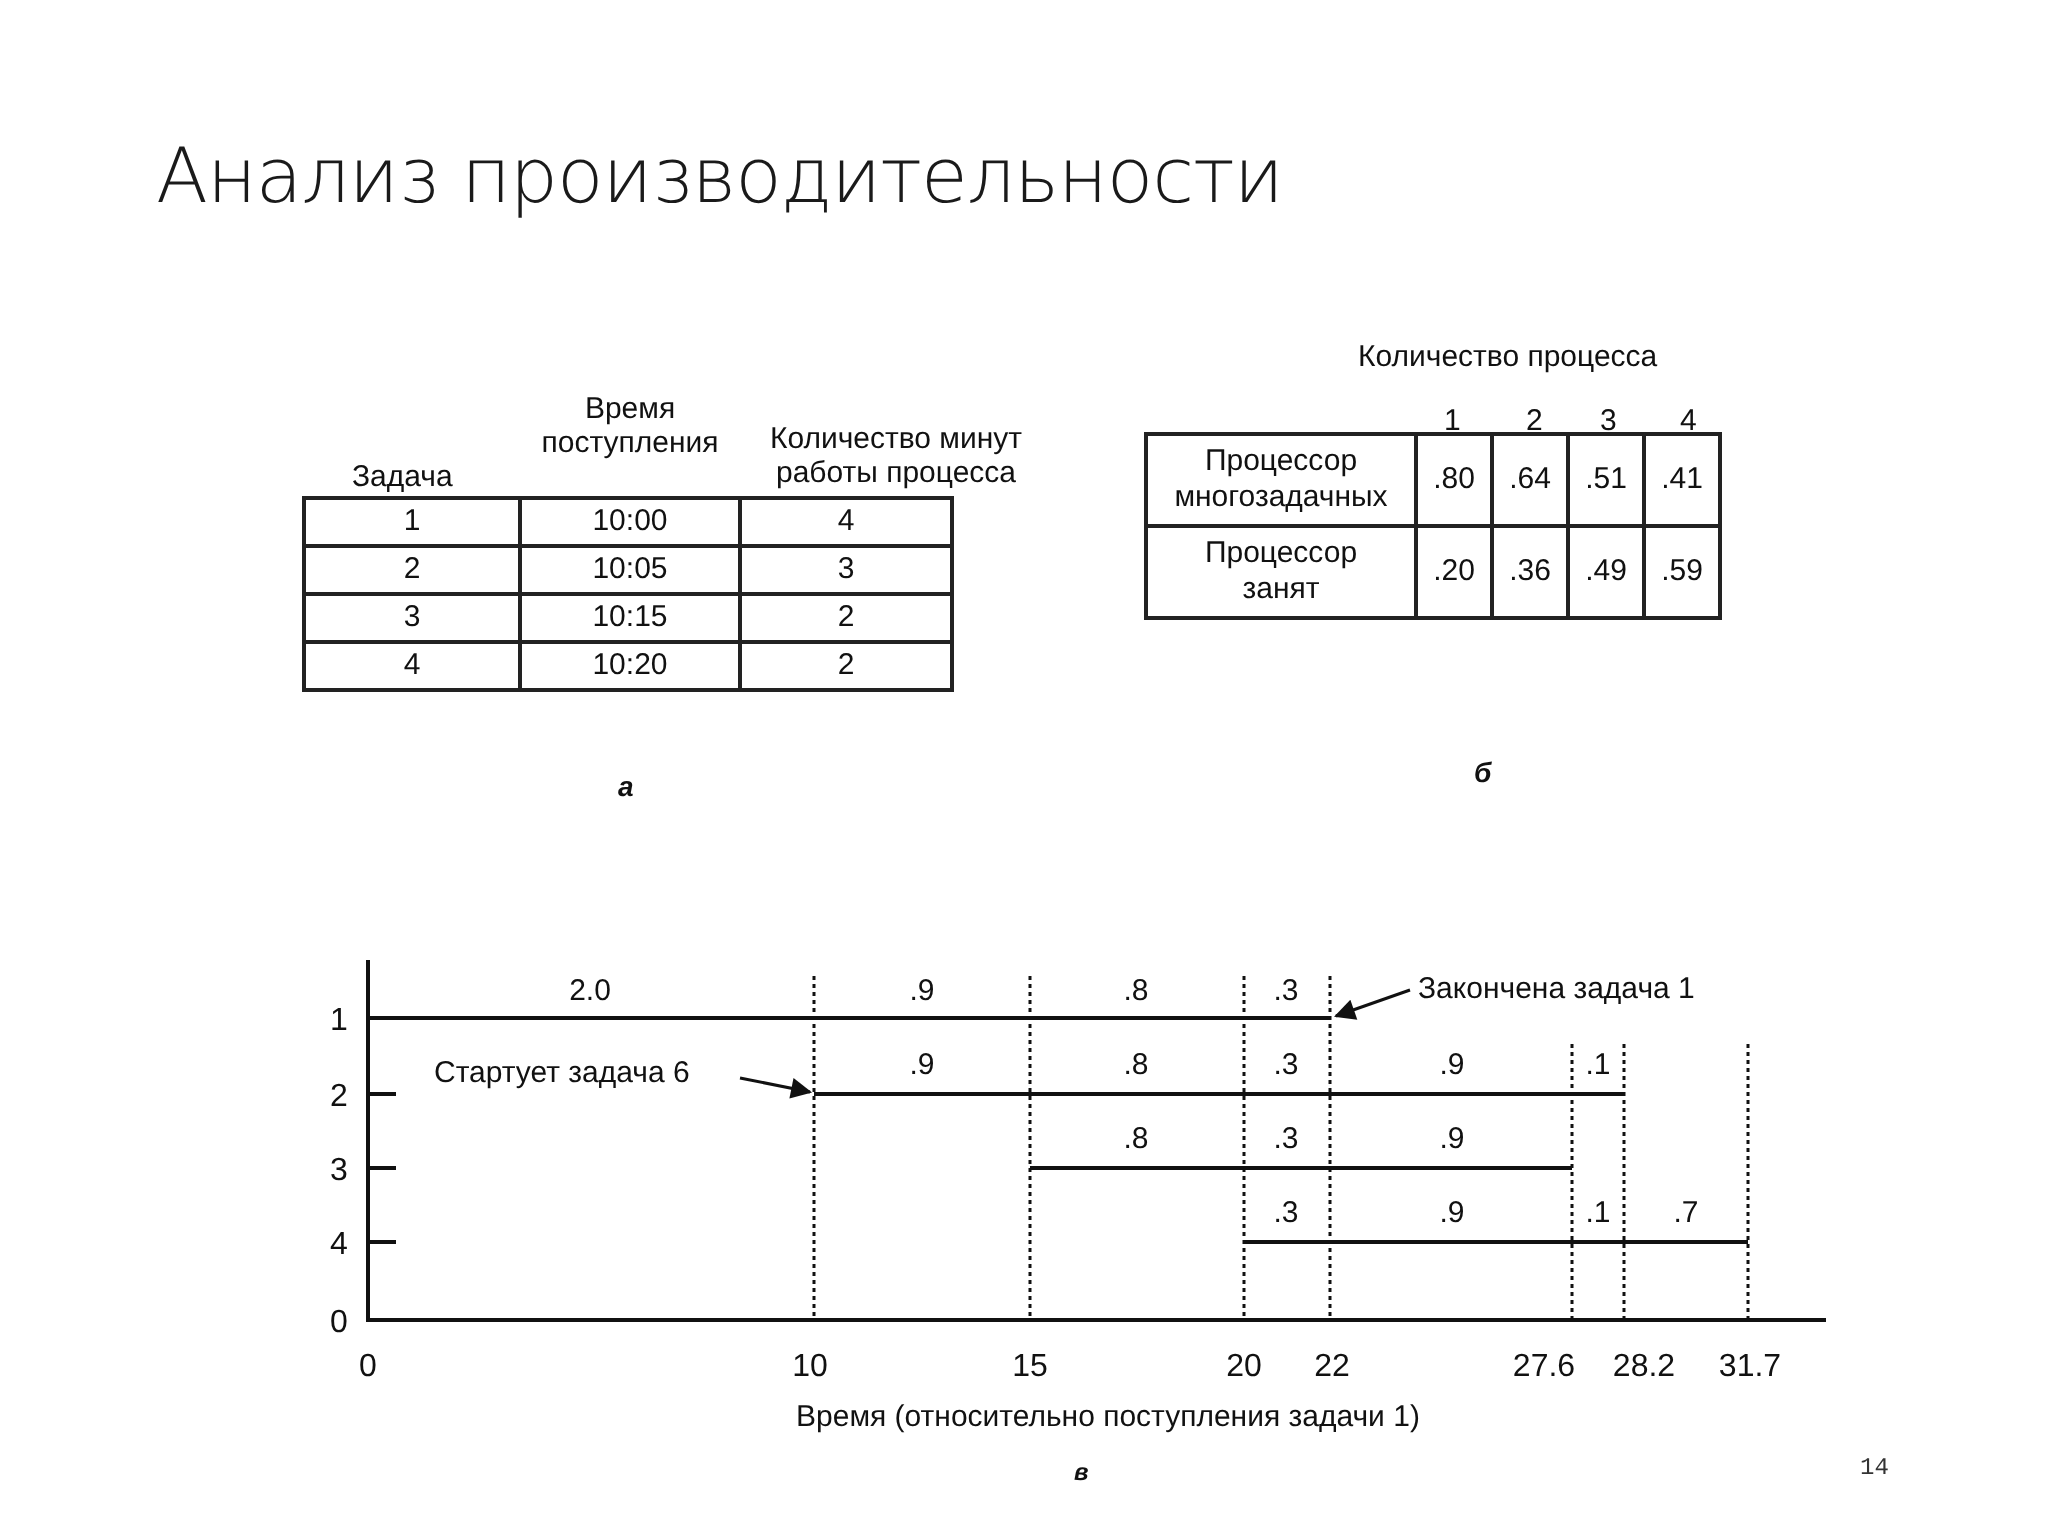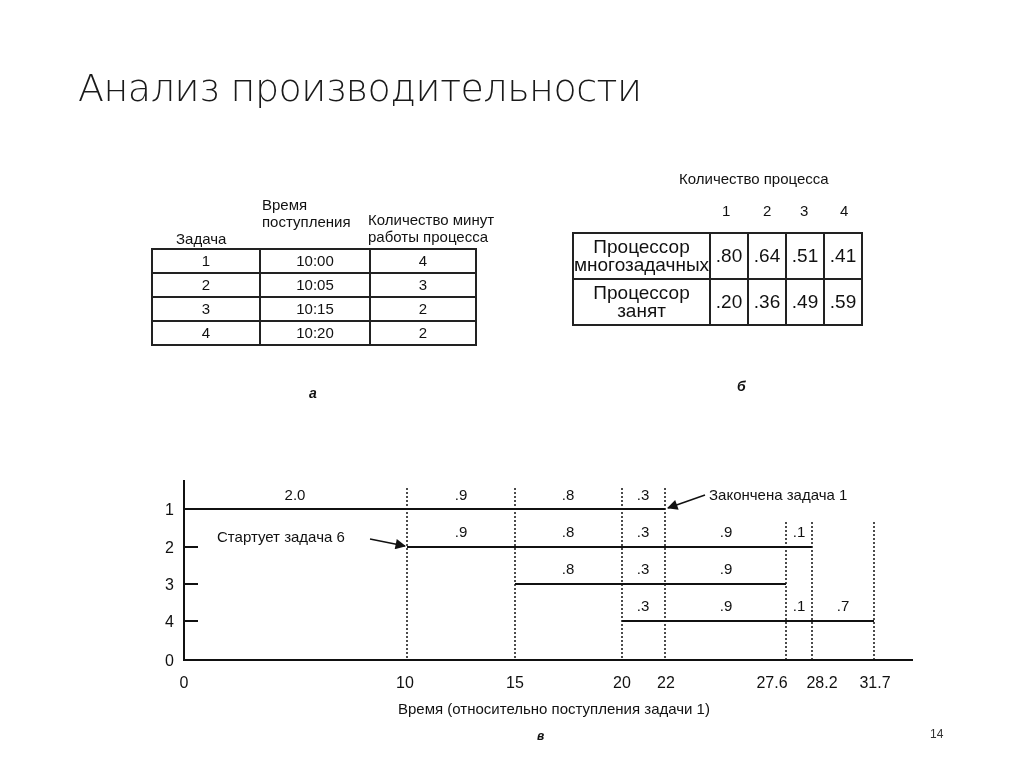--- a/index.html
+++ b/index.html
@@ -7,43 +7,43 @@
       width: 1024px; height: 767px; background: #ffffff; position: relative; overflow: hidden;
       font-family: "Liberation Sans", sans-serif; color: #111;
     }
     .title {
       position: absolute; left: 78px; top: 62px;
       font-family: "DejaVu Sans", sans-serif; font-weight: 300;
       font-size: 38px; line-height: 52px; color: #1a1a1a; letter-spacing: -0.5px;
     }
     .title div { white-space: nowrap; }
     .abs { position: absolute; white-space: nowrap; }
-    .hdr { font-size: 15px; text-align: left; line-height: 17px; color: #111; }
+    .hdr { font-size: 15px; text-align: center; line-height: 17px; color: #111; }
 
     
     table.ta {
       position: absolute; left: 151px; top: 248px; border-collapse: collapse;
       font-size: 15px;
     }
     table.ta td {
       border: 2px solid #222; text-align: center; height: 22px; padding: 0; line-height: 22px;
     }
 
     
     table.tb {
-      position: absolute; left: 572px; top: 232px; border-collapse: collapse; font-size: 19px; padding-left: 43px;
+      position: absolute; left: 572px; top: 216px; border-collapse: collapse; font-size: 15px; padding-left: 43px;
     }
     table.tb td {
       border: 2px solid #222; text-align: center; padding: 0; height: 44px; line-height: 18px;
     }
     table.tb td.lbl { width: 133px; }
     table.tb td.v { width: 36px; }
 
     .caption { font-style: italic; font-weight: bold; font-size: 14px; }
-    .pagenum { position: absolute; left: 930px; top: 727px; font-size: 12px; color: #333; font-family: Liberation Sans, sans-serif; }
+    .pagenum { position: absolute; left: 930px; top: 727px; font-size: 12px; color: #333; font-family: Liberation Mono, monospace; }
 
     svg text { font-family: "Liberation Sans", sans-serif; fill: #111; }
   </style>
 </head>
 <body>
 
 <div class="title">
   <div>Анализ производительности</div>
 </div>
 

